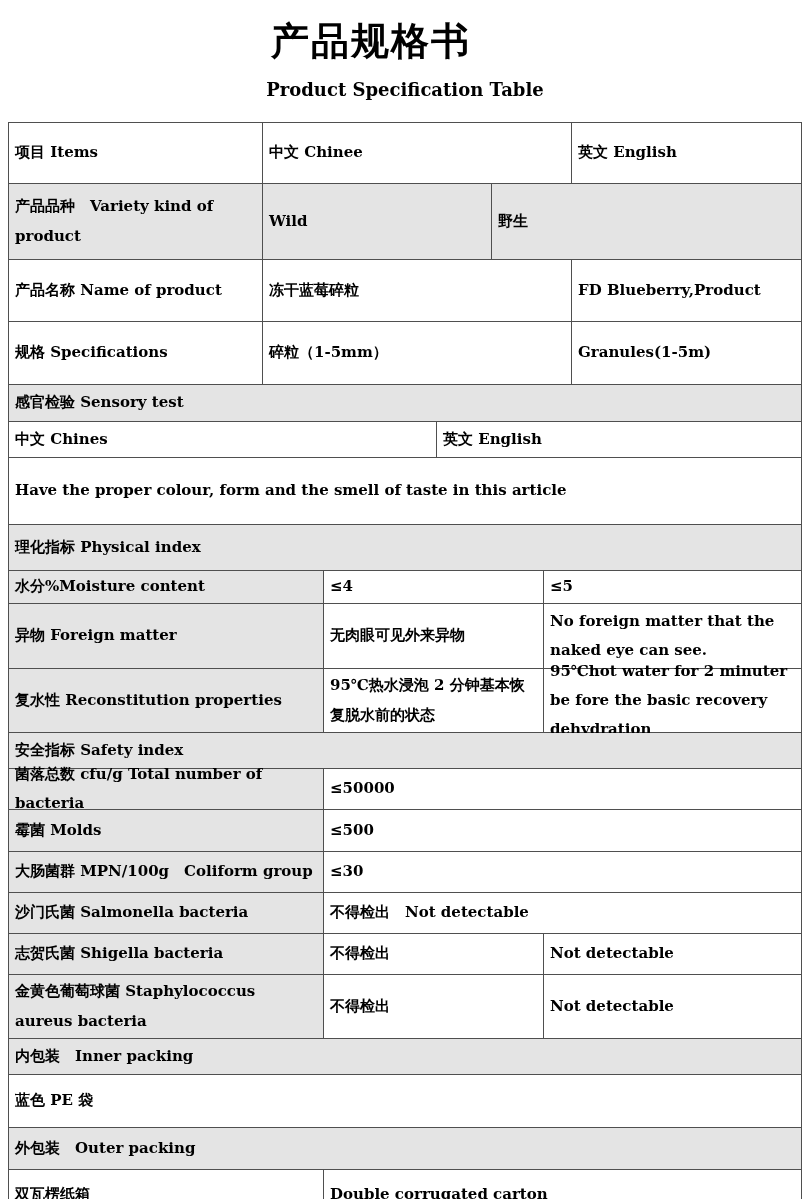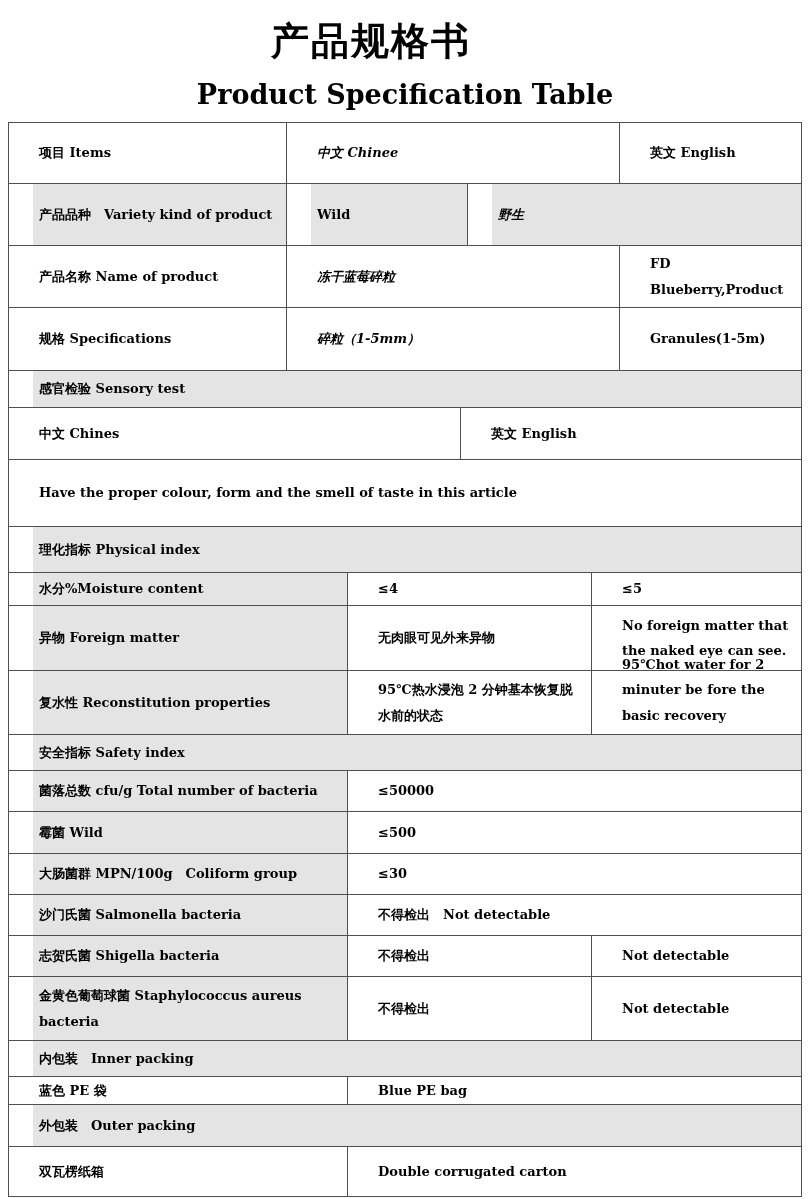--- a/index.html
+++ b/index.html
@@ -15,47 +15,46 @@
     margin-top: 16px;
     text-align: center;
     font-size: 38px;
     font-weight: bold;
     transform: translateX(-34px);
     letter-spacing: 2px;
   }
   .title-en {
     margin-top: 12px;
     text-align: center;
-    font-size: 27px;
+    font-size: 18px;
     font-weight: bold;
   }
   .spec-table {
     position: absolute;
     left: 8px;
     top: 122px;
     width: 794px;
     border: 1px solid #4f4f4f;
     background: #ffffff;
   }
   .row { display: flex; border-bottom: 1px solid #4f4f4f; }
   .row:last-child { border-bottom: none; }
   .cell {
     border-right: 1px solid #4f4f4f;
     padding: 2px 6px;
     display: flex;
     align-items: center;
-    font-size: 13px;
+    font-size: 15px;
     font-weight: bold;
     line-height: 1.95;
-    margin-left: 24px;
   }
   .cell:last-child { border-right: none; }
   .shaded { background: #e4e4e4; }
   
-  .wa1 { width: 254px; } .wa2 { width: 309px; font-style: italic; } .wa3 { flex: 1; }
+  .wa1 { width: 254px; } .wa2 { width: 309px; } .wa3 { flex: 1; }
   
   .wb1 { width: 428px; } .wb2 { flex: 1; }
   
   .wc1 { width: 315px; } .wc2 { width: 220px; } .wc3 { flex: 1; }
   .wspan { flex: 1; }
   .full { flex: 1; }
 </style>
 </head>
 <body>
 
@@ -63,21 +62,21 @@
 <div class="title-en">Product Specification Table</div>
 
 <div class="spec-table">
 
   <div class="row" style="height:61px">
     <div class="cell wa1">项目 Items</div>
     <div class="cell wa2">中文 Chinee</div>
     <div class="cell wa3">英文 English</div>
   </div>
 
-  <div class="row" style="height:62px">
+  <div class="row" style="height:76px">
     <div class="cell wa1 shaded">产品品种　Variety kind of product</div>
     <div class="cell wa3 shaded">Wild</div>
     <div class="cell wa2 shaded">野生</div>
   </div>
 
   <div class="row" style="height:62px">
     <div class="cell wa1">产品名称 Name of product</div>
     <div class="cell wa2">冻干蓝莓碎粒</div>
     <div class="cell wa3">FD Blueberry,Product</div>
   </div>
@@ -85,21 +84,21 @@
   <div class="row" style="height:63px">
     <div class="cell wa1">规格 Specifications</div>
     <div class="cell wa2">碎粒（1-5mm）</div>
     <div class="cell wa3">Granules(1-5m)</div>
   </div>
 
   <div class="row" style="height:37px">
     <div class="cell full shaded">感官检验  Sensory test</div>
   </div>
 
-  <div class="row" style="height:52px">
+  <div class="row" style="height:36px">
     <div class="cell wb1">中文 Chines</div>
     <div class="cell wb2">英文 English</div>
   </div>
 
   <div class="row" style="height:67px">
     <div class="cell wb2">Have the proper colour, form and the smell of taste in this article</div>
   </div>
 
   <div class="row" style="height:46px">
     <div class="cell full shaded">理化指标  Physical index</div>
@@ -126,21 +125,21 @@
   <div class="row" style="height:36px">
     <div class="cell full shaded">安全指标  Safety index</div>
   </div>
 
   <div class="row" style="height:41px">
     <div class="cell wc1 shaded">菌落总数 cfu/g Total number of bacteria</div>
     <div class="cell wspan">≤50000</div>
   </div>
 
   <div class="row" style="height:42px">
-    <div class="cell wc1 shaded">霉菌  Wild</div>
+    <div class="cell wc1 shaded">霉菌  Molds</div>
     <div class="cell wspan">≤500</div>
   </div>
 
   <div class="row" style="height:41px">
     <div class="cell wc1 shaded">大肠菌群 MPN/100g　Coliform group</div>
     <div class="cell wspan">≤30</div>
   </div>
 
   <div class="row" style="height:41px">
     <div class="cell wc1 shaded">沙门氏菌  Salmonella bacteria</div>
@@ -156,23 +155,22 @@
   <div class="row" style="height:64px">
     <div class="cell wc1 shaded">金黄色葡萄球菌  Staphylococcus aureus bacteria</div>
     <div class="cell wc2">不得检出</div>
     <div class="cell wc3">Not detectable</div>
   </div>
 
   <div class="row" style="height:36px">
     <div class="cell full shaded">内包装　Inner packing</div>
   </div>
 
-  <div class="row" style="height:28px">
+  <div class="row" style="height:53px">
     <div class="cell wc1">蓝色 PE 袋</div>
-    <div class="cell wspan">Blue PE bag</div>
   </div>
 
   <div class="row" style="height:42px">
     <div class="cell full shaded">外包装　Outer packing</div>
   </div>
 
   <div class="row" style="height:49px">
     <div class="cell wc1">双瓦楞纸箱</div>
     <div class="cell wspan">Double corrugated carton</div>
   </div>

